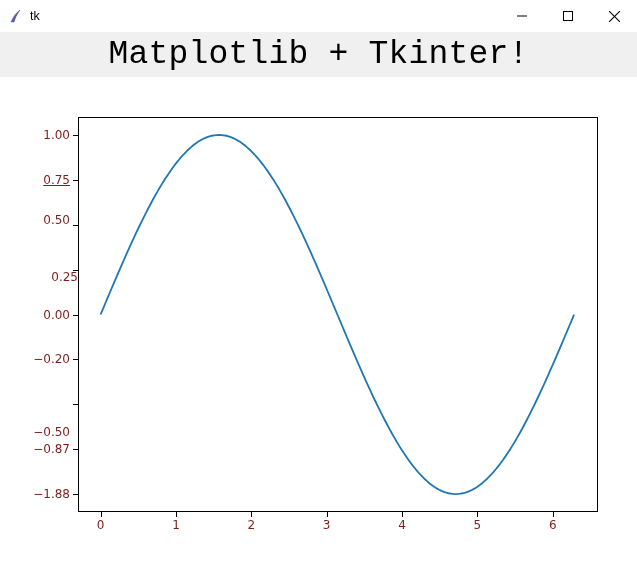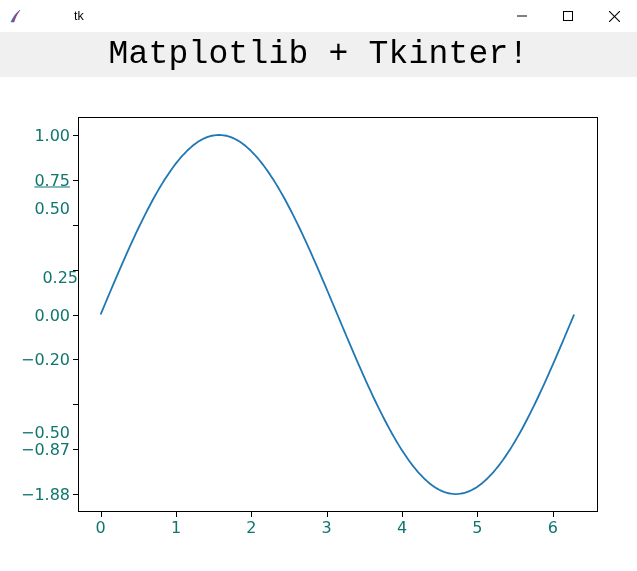--- a/index.html
+++ b/index.html
@@ -19,21 +19,20 @@
   }
   .titlebar {
     height: 32px;
     background: #fff;
     display: flex;
     align-items: center;
     padding: 0 0 0 8px;
     font-size: 12.5px;
     color: #000;
     user-select: none;
-    gap: 44px;
   }
   .titlebar .feather {
     width: 16px;
     height: 16px;
     margin-right: 6px;
     display: inline-flex;
     align-items: center;
   }
   .titlebar .wtitle {
     flex: 1;
@@ -75,22 +74,22 @@
     height: 100%;
   }
   .axes-box {
     position: absolute;
     border: 1px solid #000;
     background: #fff;
   }
   .tick-label {
     position: absolute;
     font-family: "DejaVu Sans", Arial, sans-serif;
-    font-size: 16px;
-    color: #0f766e;
+    font-size: 12px;
+    color: #7f1d1d;
     white-space: nowrap;
   }
   .ytick {
     text-align: right;
     transform: translate(-100%, -50%);
   }
   .xtick {
     text-align: center;
     transform: translate(-50%, 0);
   }
@@ -165,21 +164,21 @@
         <div class="tick-label ytick" style="left: 62px; top: 342.159px;">−0.87</div>
         <div class="tick-mark y" style="left: 65px; top: 297.273px;"></div>
         <div class="tick-label ytick" style="left: 62px; top: 297.273px; margin-top: 28px;">−0.50</div>
         <div class="tick-mark y" style="left: 65px; top: 252.386px;"></div>
         <div class="tick-label ytick" style="left: 62px; top: 252.386px;">−0.20</div>
         <div class="tick-mark y" style="left: 65px; top: 207.5px;"></div>
         <div class="tick-label ytick" style="left: 62px; top: 207.5px;">0.00</div>
         <div class="tick-mark y" style="left: 65px; top: 162.614px;"></div>
         <div class="tick-label ytick" style="left: 62px; top: 170px; margin-left: 8px;">0.25</div>
         <div class="tick-mark y" style="left: 65px; top: 117.727px;"></div>
-        <div class="tick-label ytick" style="left: 62px; top: 101px;">0.50</div>
+        <div class="tick-label ytick" style="left: 62px; top: 113px;">0.50</div>
         <div class="tick-mark y" style="left: 65px; top: 72.8409px;"></div>
         <div class="tick-label ytick" style="left: 62px; top: 72.8409px; text-decoration: underline;">0.75</div>
         <div class="tick-mark y" style="left: 65px; top: 27.9545px;"></div>
         <div class="tick-label ytick" style="left: 62px; top: 27.9545px;">1.00</div>
         <div class="tick-mark x" style="left: 92.6087px; top: 405px;"></div>
         <div class="tick-label xtick" style="left: 92.6087px; top: 411px;">0</div>
         <div class="tick-mark x" style="left: 167.971px; top: 405px;"></div>
         <div class="tick-label xtick" style="left: 167.971px; top: 411px;">1</div>
         <div class="tick-mark x" style="left: 243.333px; top: 405px;"></div>
         <div class="tick-label xtick" style="left: 243.333px; top: 411px;">2</div>

